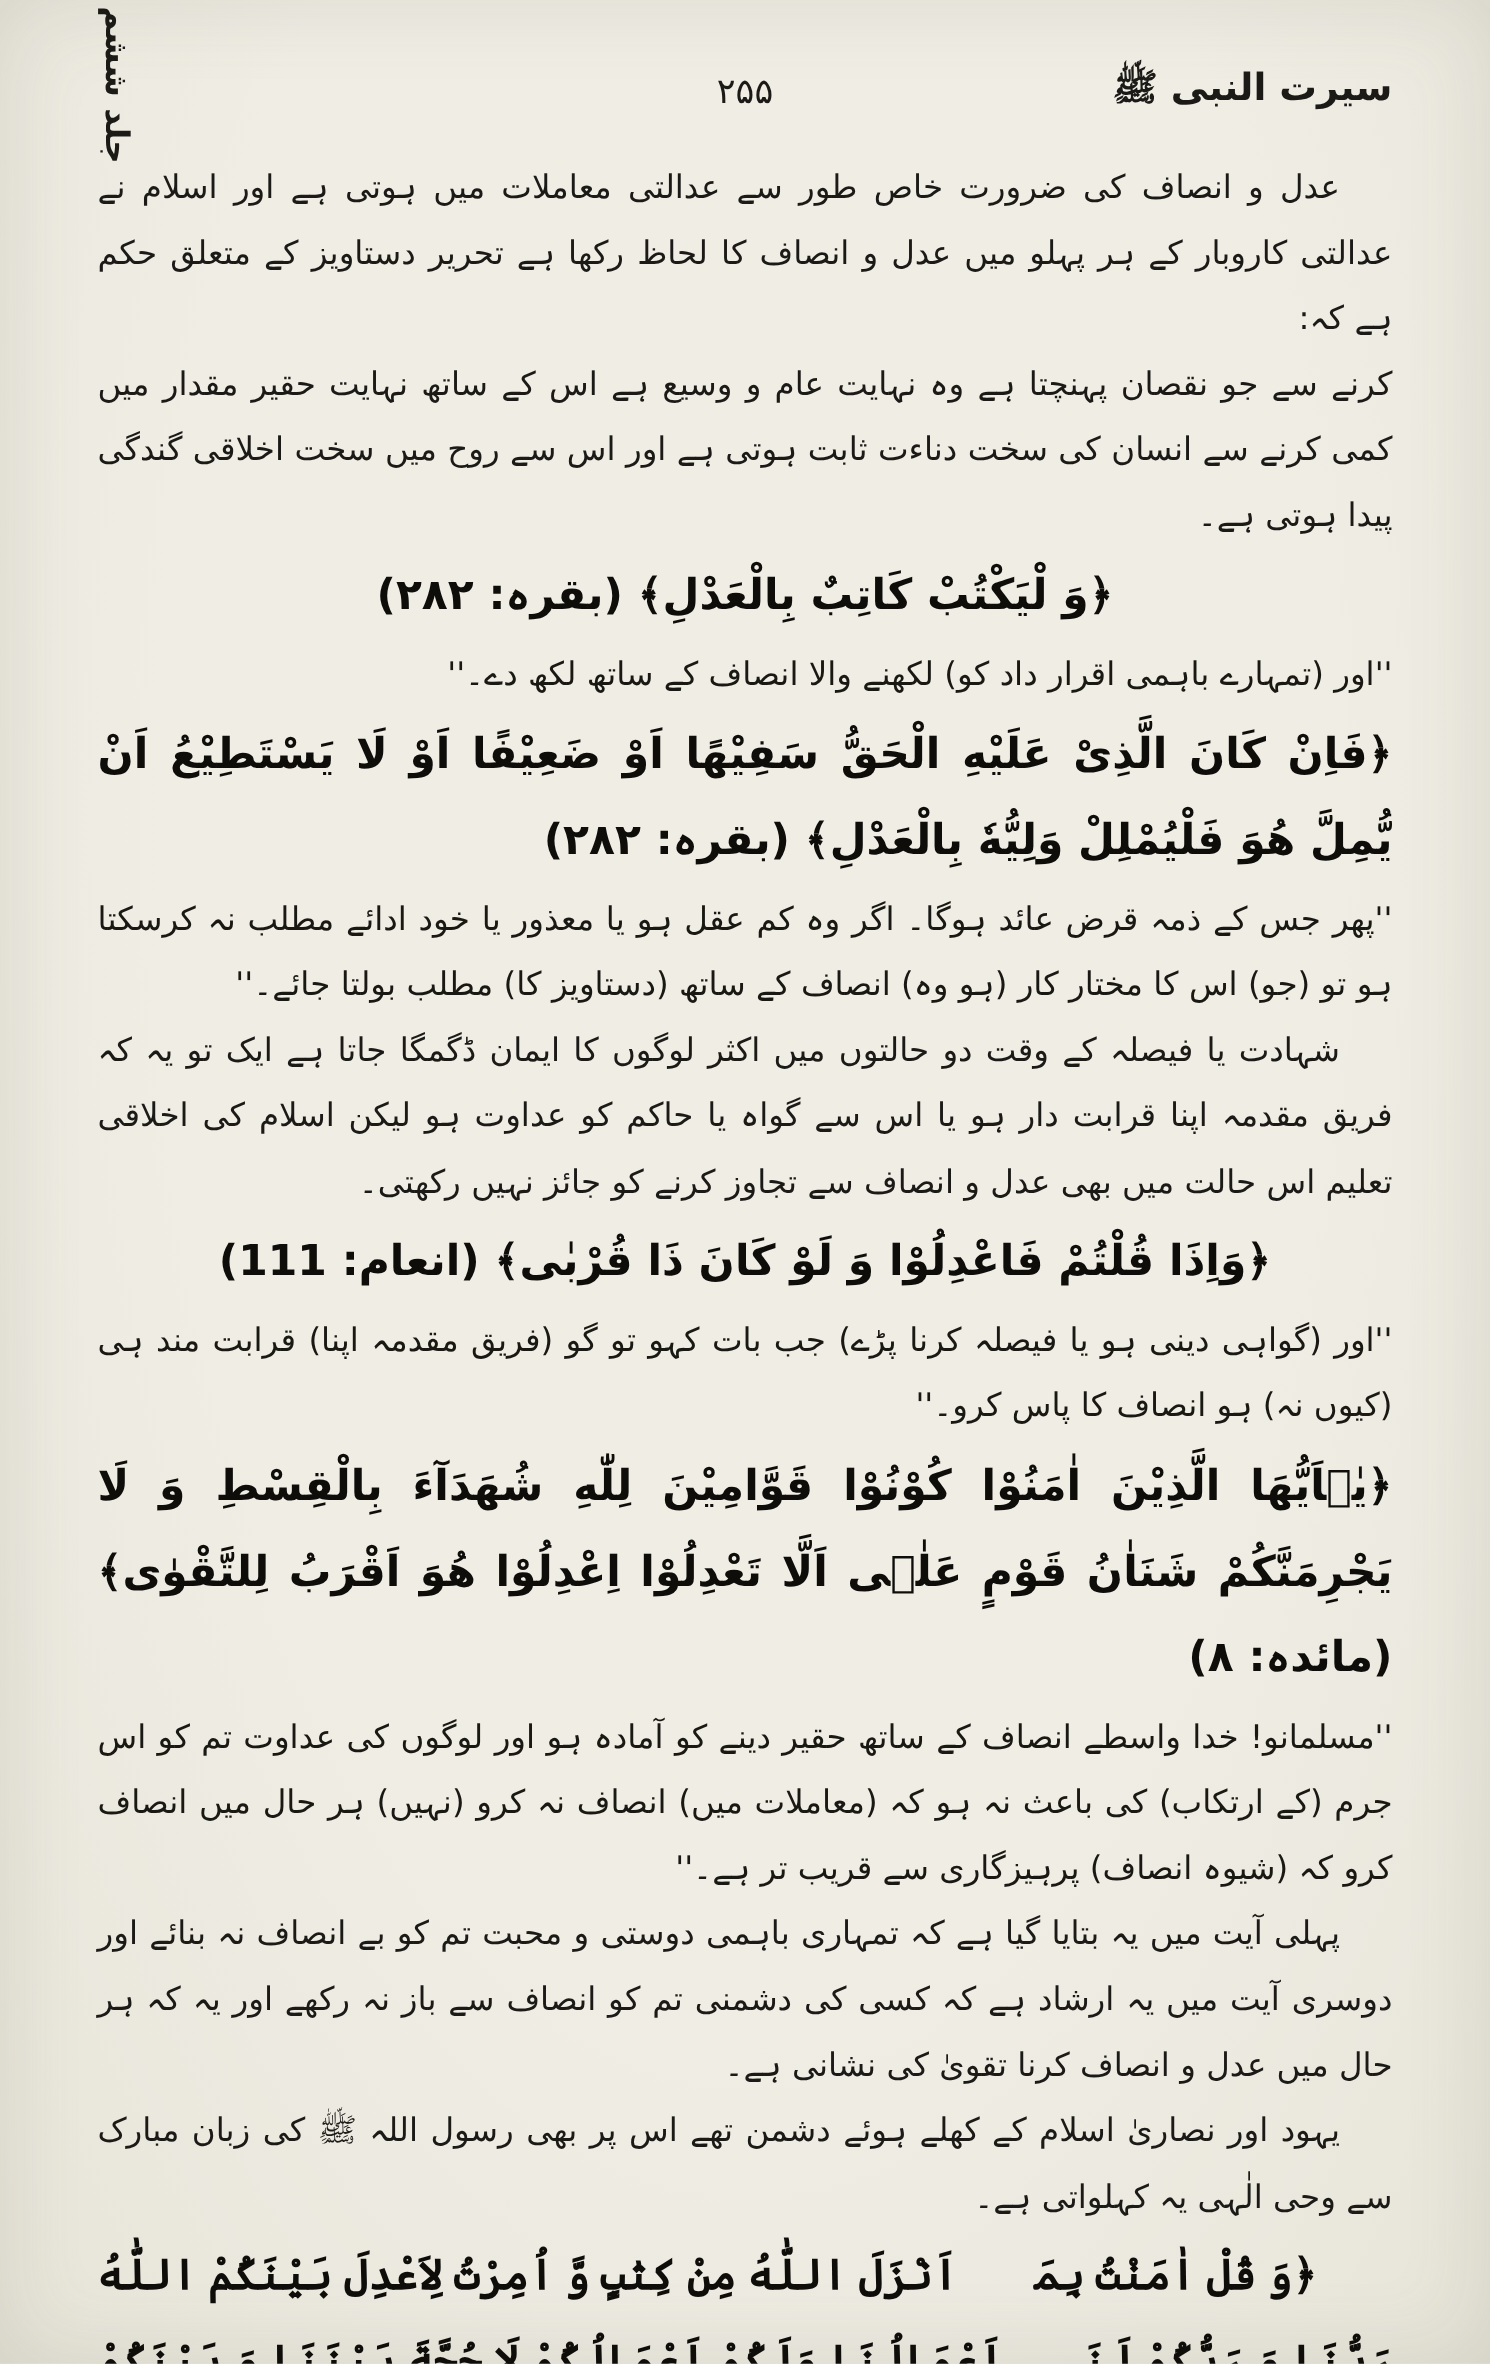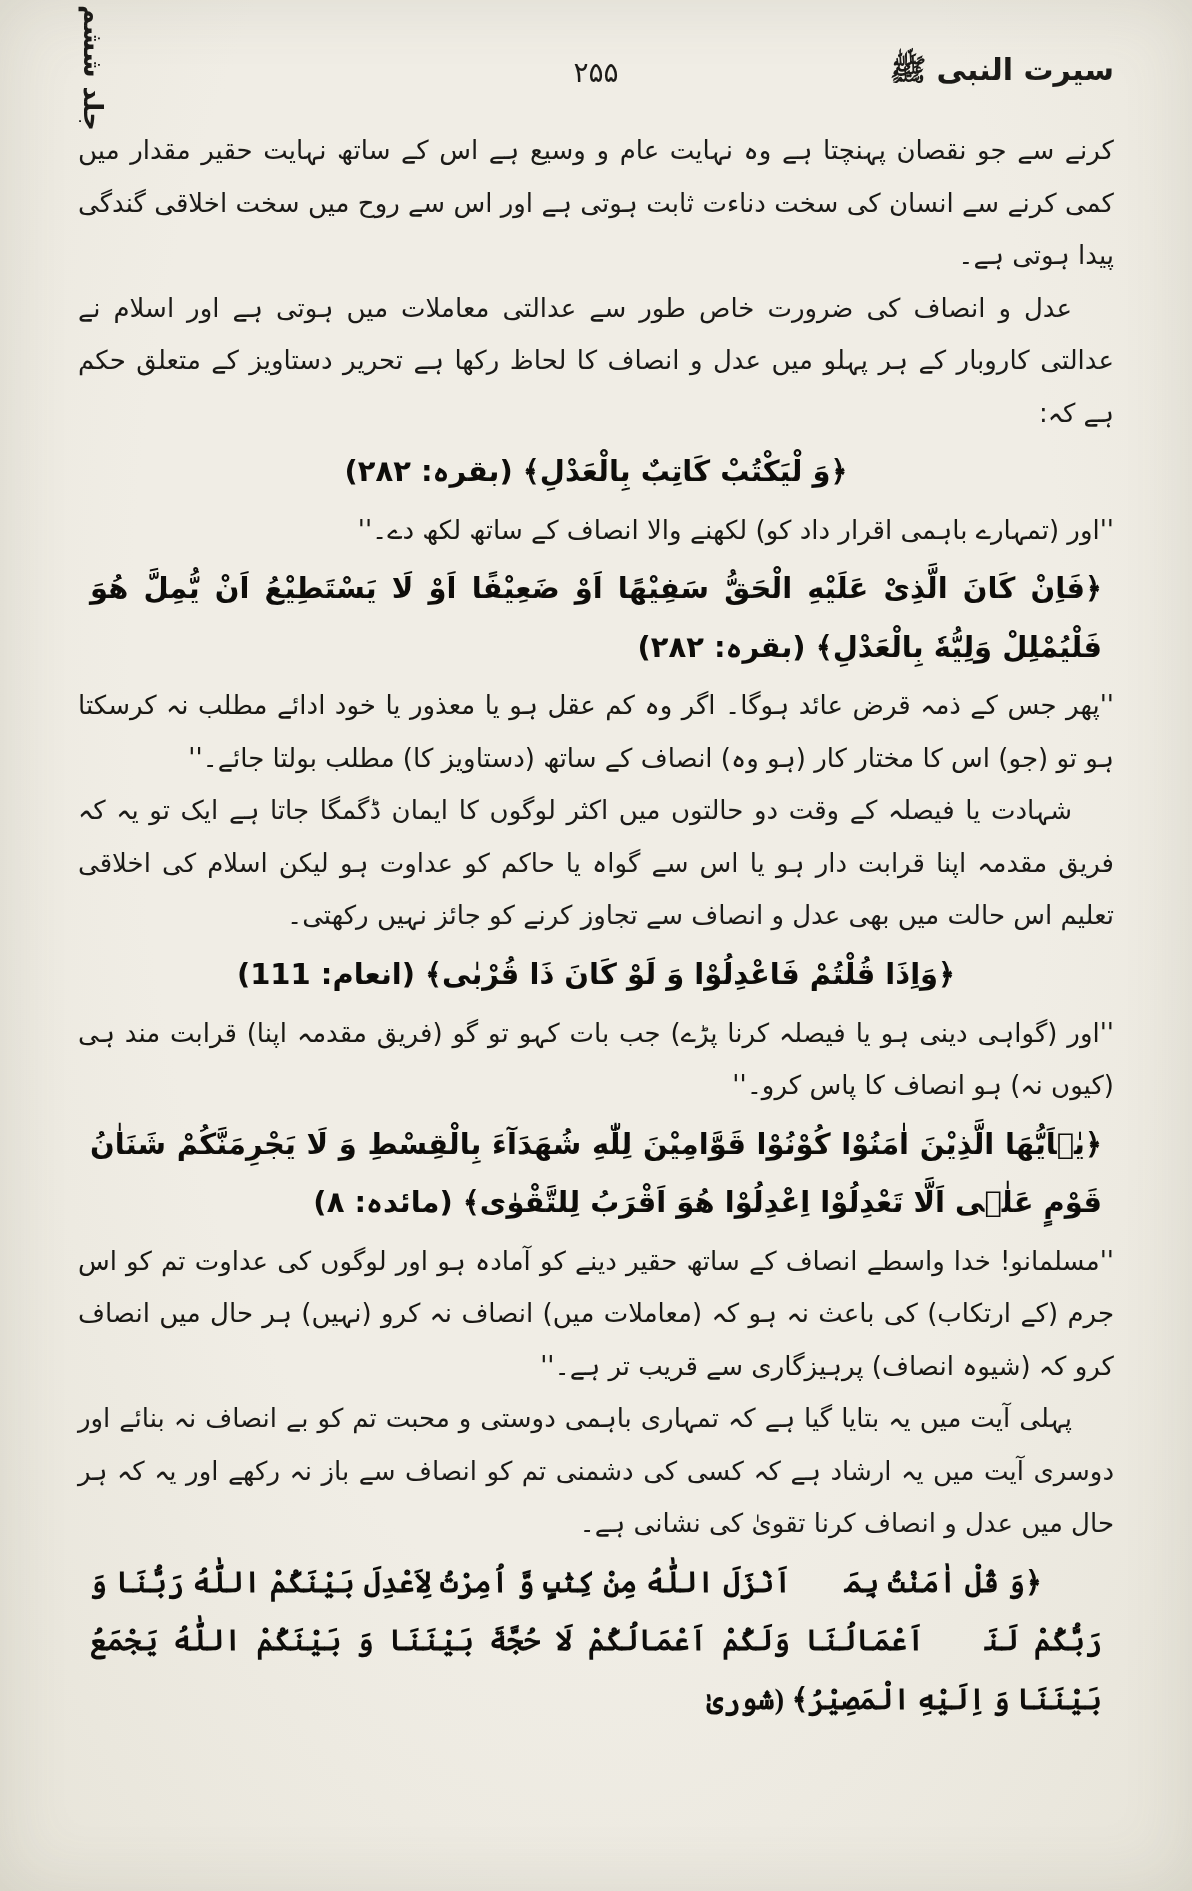--- a/index.html
+++ b/index.html
@@ -55,52 +55,53 @@
   .page-body {
     position: relative;
   }
   .para, .translation {
     font-size: 26px;
     line-height: 2.02;
     text-align: justify;
   }
   .translation { color: #191813; }
   .verse {
-    font-size: 29px;
+    font-size: 34px;
     font-weight: 700;
     line-height: 2.02;
     text-align: justify;
     color: #0e0d0a;
-    margin: 3px 12px;
+    margin: 3px 0;
   }
   .verse.center { text-align: center; }
   .indent { text-indent: 42px; }
   .indent-lg { text-indent: 60px; font-family: Liberation Serif, serif; }
 </style>
 </head>
 <body>
 
 <div class="page">
 
   <header class="page-header">
     <div class="book-title">سیرت النبی ﷺ</div>
     <div class="page-number">۲۵۵</div>
   </header>
 
   <div class="volume-label">جلد ششم</div>
 
   <main class="page-body">
+    <p class="para indent">عدل و انصاف کی ضرورت خاص طور سے عدالتی معاملات میں ہوتی ہے اور اسلام نے عدالتی کاروبار کے ہر پہلو میں عدل و انصاف کا لحاظ رکھا ہے تحریر دستاویز کے متعلق حکم ہے کہ:</p>
     <p class="para">کرنے سے جو نقصان پہنچتا ہے وہ نہایت عام و وسیع ہے اس کے ساتھ نہایت حقیر مقدار میں کمی کرنے سے انسان کی سخت دناءت ثابت ہوتی ہے اور اس سے روح میں سخت اخلاقی گندگی پیدا ہوتی ہے۔</p>
-    <p class="para indent">عدل و انصاف کی ضرورت خاص طور سے عدالتی معاملات میں ہوتی ہے اور اسلام نے عدالتی کاروبار کے ہر پہلو میں عدل و انصاف کا لحاظ رکھا ہے تحریر دستاویز کے متعلق حکم ہے کہ:</p>
     <div class="verse center">﴿وَ لْیَکْتُبْ کَاتِبٌ بِالْعَدْلِ﴾ (بقرہ: ۲۸۲)</div>
     <p class="translation">''اور (تمہارے باہمی اقرار داد کو) لکھنے والا انصاف کے ساتھ لکھ دے۔''</p>
     <div class="verse">﴿فَاِنْ کَانَ الَّذِیْ عَلَیْهِ الْحَقُّ سَفِیْهًا اَوْ ضَعِیْفًا اَوْ لَا یَسْتَطِیْعُ اَنْ یُّمِلَّ هُوَ فَلْیُمْلِلْ وَلِیُّهٗ بِالْعَدْلِ﴾ (بقرہ: ۲۸۲)</div>
     <p class="translation">''پھر جس کے ذمہ قرض عائد ہوگا۔ اگر وہ کم عقل ہو یا معذور یا خود ادائے مطلب نہ کرسکتا ہو تو (جو) اس کا مختار کار (ہو وہ) انصاف کے ساتھ (دستاویز کا) مطلب بولتا جائے۔''</p>
     <p class="para indent">شہادت یا فیصلہ کے وقت دو حالتوں میں اکثر لوگوں کا ایمان ڈگمگا جاتا ہے ایک تو یہ کہ فریق مقدمہ اپنا قرابت دار ہو یا اس سے گواہ یا حاکم کو عداوت ہو لیکن اسلام کی اخلاقی تعلیم اس حالت میں بھی عدل و انصاف سے تجاوز کرنے کو جائز نہیں رکھتی۔</p>
     <div class="verse center">﴿وَاِذَا قُلْتُمْ فَاعْدِلُوْا وَ لَوْ کَانَ ذَا قُرْبٰی﴾ (انعام: 111)</div>
     <p class="translation">''اور (گواہی دینی ہو یا فیصلہ کرنا پڑے) جب بات کہو تو گو (فریق مقدمہ اپنا) قرابت مند ہی (کیوں نہ) ہو انصاف کا پاس کرو۔''</p>
     <div class="verse">﴿یٰۤاَیُّهَا الَّذِیْنَ اٰمَنُوْا کُوْنُوْا قَوَّامِیْنَ لِلّٰهِ شُهَدَآءَ بِالْقِسْطِ وَ لَا یَجْرِمَنَّکُمْ شَنَاٰنُ قَوْمٍ عَلٰۤی اَلَّا تَعْدِلُوْا اِعْدِلُوْا هُوَ اَقْرَبُ لِلتَّقْوٰی﴾ (مائدہ: ۸)</div>
     <p class="translation">''مسلمانو! خدا واسطے انصاف کے ساتھ حقیر دینے کو آمادہ ہو اور لوگوں کی عداوت تم کو اس جرم (کے ارتکاب) کی باعث نہ ہو کہ (معاملات میں) انصاف نہ کرو (نہیں) ہر حال میں انصاف کرو کہ (شیوہ انصاف) پرہیزگاری سے قریب تر ہے۔''</p>
     <p class="para indent">پہلی آیت میں یہ بتایا گیا ہے کہ تمہاری باہمی دوستی و محبت تم کو بے انصاف نہ بنائے اور دوسری آیت میں یہ ارشاد ہے کہ کسی کی دشمنی تم کو انصاف سے باز نہ رکھے اور یہ کہ ہر حال میں عدل و انصاف کرنا تقویٰ کی نشانی ہے۔</p>
+    <p class="para indent">یہود اور نصاریٰ اسلام کے کھلے ہوئے دشمن تھے اس پر بھی رسول اللہ ﷺ کی زبان مبارک سے وحی الٰہی یہ کہلواتی ہے۔</p>
     <div class="verse indent-lg">﴿وَ قُلْ اٰمَنْتُ بِمَاۤ اَنْزَلَ اللّٰهُ مِنْ کِتٰبٍ وَّ اُمِرْتُ لِاَعْدِلَ بَیْنَکُمْ اللّٰهُ رَبُّنَا وَ رَبُّکُمْ لَنَاۤ اَعْمَالُنَا وَلَکُمْ اَعْمَالُکُمْ لَا حُجَّةَ بَیْنَنَا وَ بَیْنَکُمْ اللّٰهُ یَجْمَعُ بَیْنَنَا وَ اِلَیْهِ الْمَصِیْرُ﴾ (شوریٰ</div>
   </main>
 
 </div>
 
 </body></html>

